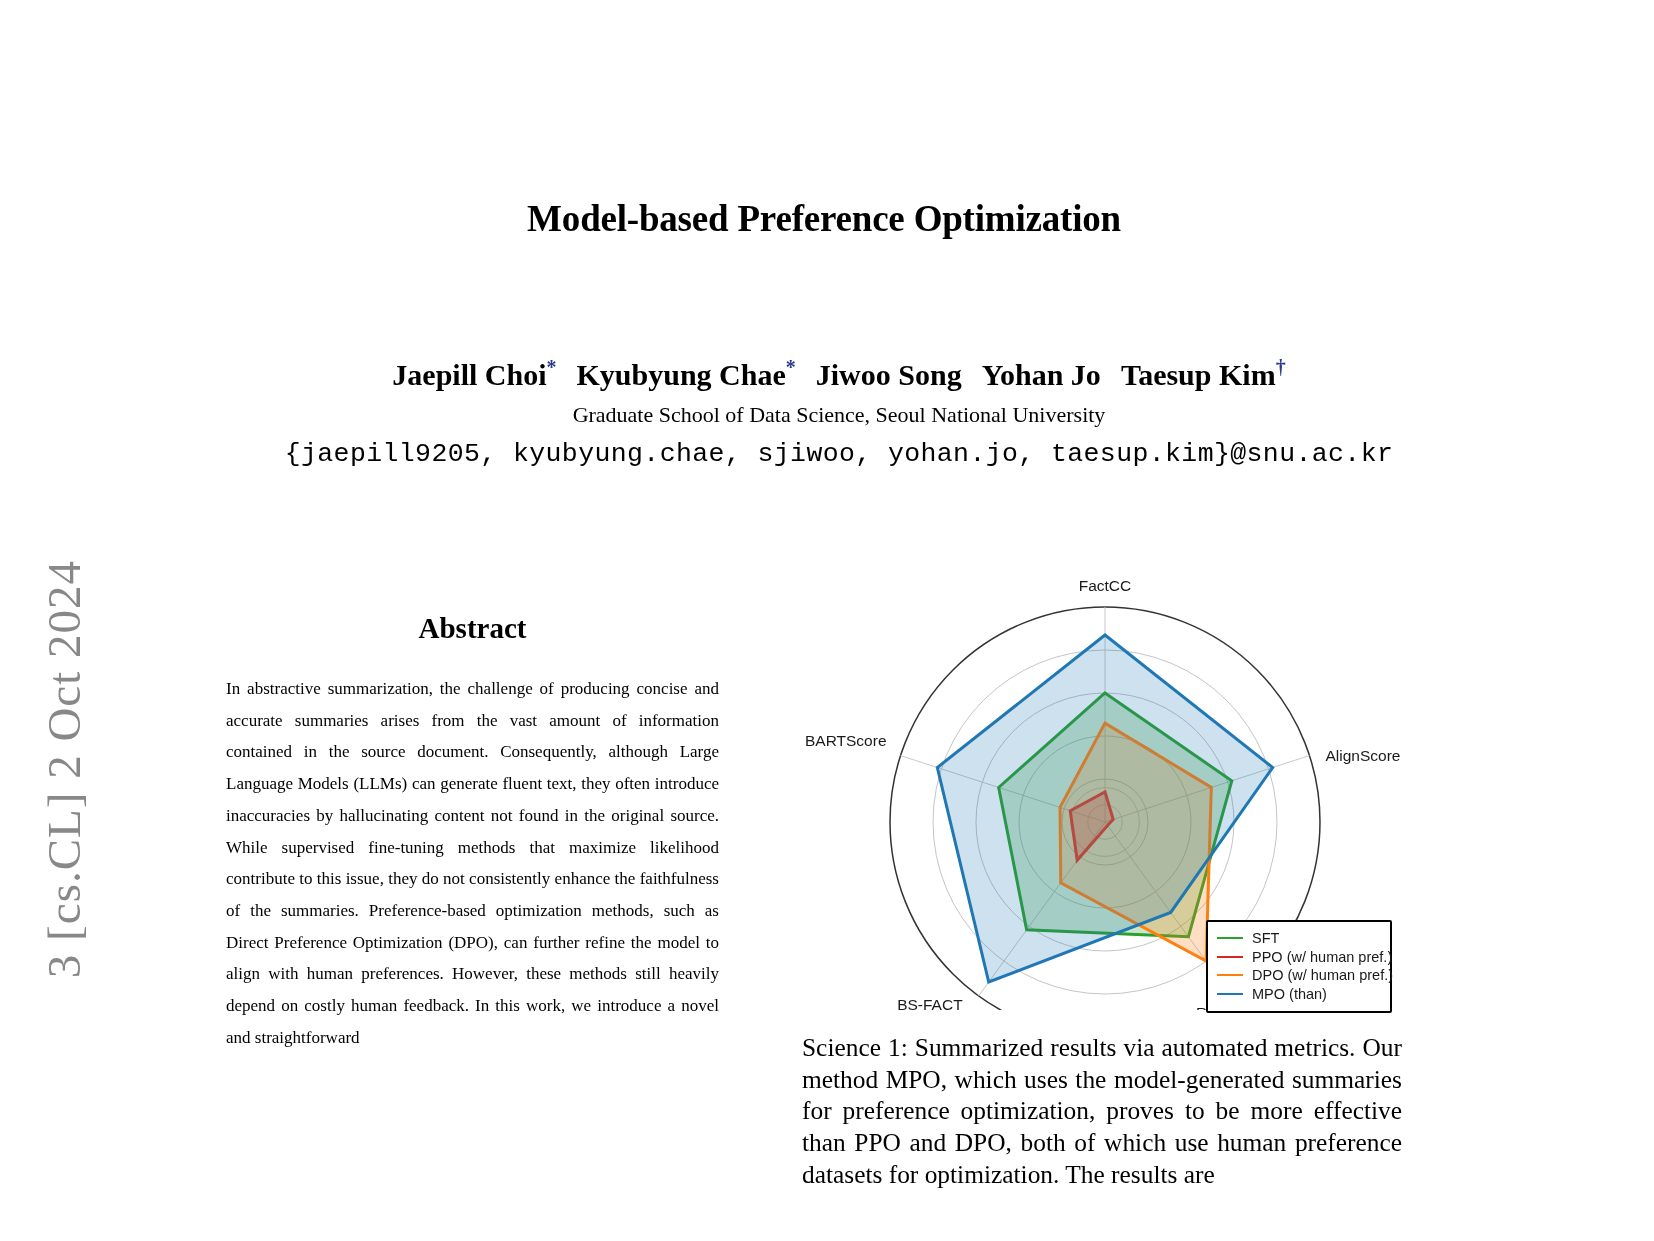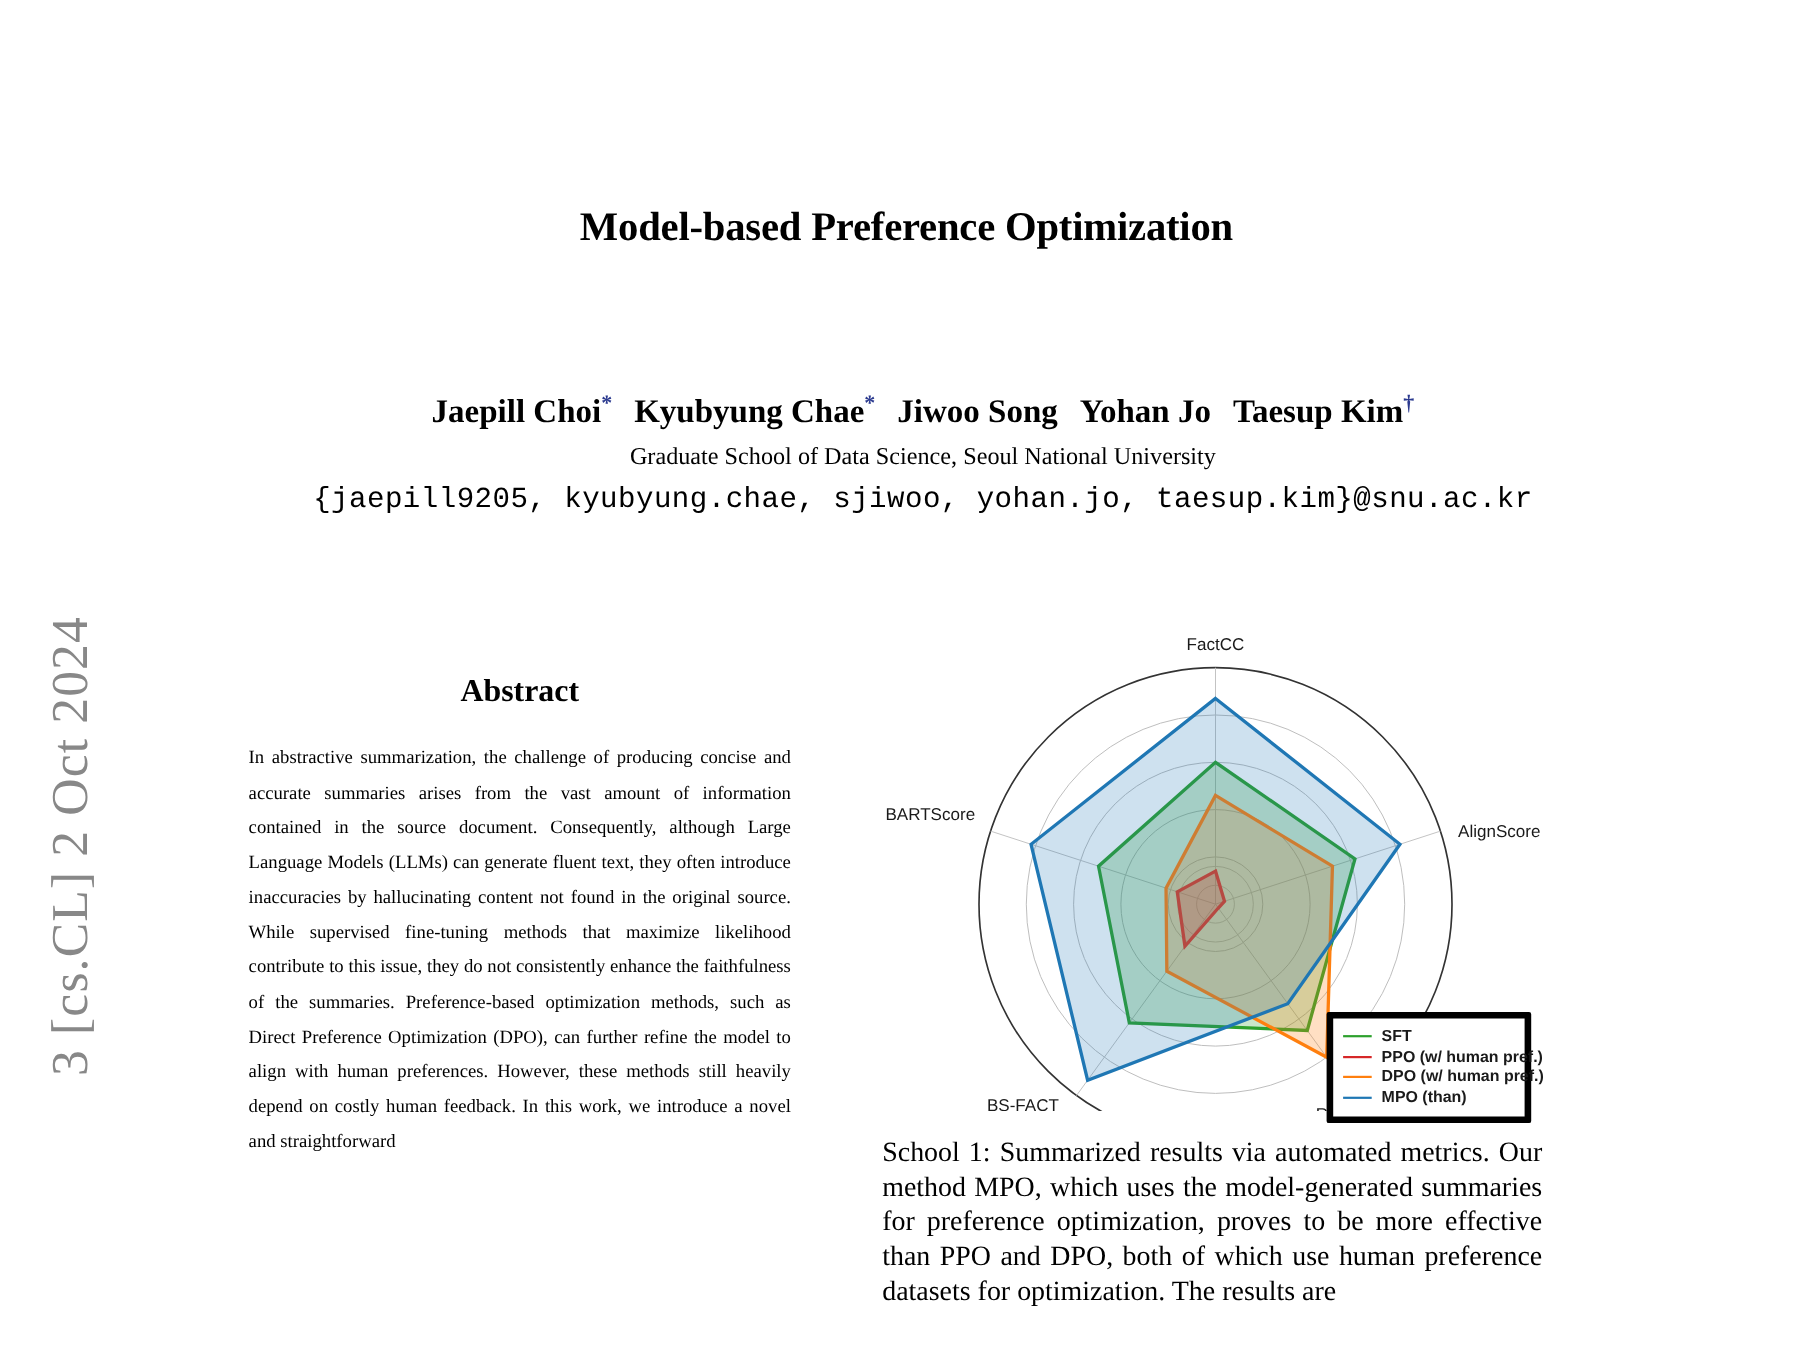--- a/index.html
+++ b/index.html
@@ -29,21 +29,21 @@
     letter-spacing: 1px;
     color: #888888;
     white-space: nowrap;
     text-align: right;
   }
 
   
   #title-block {
     position: absolute;
     left: 0;
-    top: 184px;
+    top: 196px;
     width: 1648px;
     text-align: center;
   }
   .title-line {
     font-family: "Liberation Serif", serif;
     font-weight: bold;
     font-size: 37px;
     line-height: 45px;
     letter-spacing: -0.2px;
   }
@@ -127,25 +127,24 @@
     fill: #1a1a1a;
   }
 
   
   #legend-box {
     position: absolute;
     left: 404px;
     top: 360px;
     width: 186px;
     background: #ffffff;
-    border: 6px solid #000000;
+    border: 2px solid #000000;
     border-radius: 2px;
     padding: 7px 7px 8px 9px;
     box-sizing: border-box;
-    font-weight: bold;
   }
   .legend-row {
     display: flex;
     align-items: center;
     height: 18.5px;
   }
   .legend-swatch {
     width: 26px;
     height: 0;
     border-top-width: 2.6px;
@@ -235,15 +234,15 @@
           <span class="legend-label">DPO (w/ human pref.)</span>
         </div>
         <div class="legend-row">
           <span class="legend-swatch" style="border-top-color: rgb(31, 119, 180);"></span>
           <span class="legend-label">MPO (than)</span>
         </div>
       </div>
   </div>
 
   <div id="figure-caption">
-    <span>School 1: </span><b>Summarized results via automated metrics.</b><span> Our method MPO, which uses the model-generated summaries for preference optimization, proves to be more effective than PPO and DPO, both of which use human preference datasets for optimization. The results are</span>
+    <span>Science 1: </span><b>Summarized results via automated metrics.</b><span> Our method MPO, which uses the model-generated summaries for preference optimization, proves to be more effective than PPO and DPO, both of which use human preference datasets for optimization. The results are</span>
   </div>
 </div>
 
 </body></html>

